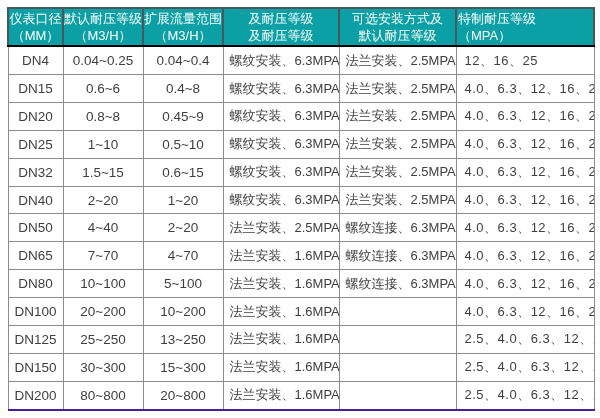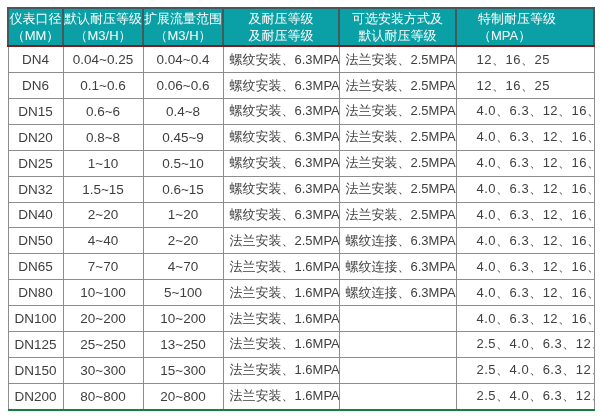--- a/index.html
+++ b/index.html
@@ -11,31 +11,31 @@
   table.spec {
     position:absolute; left:7px; top:7px; width:586px; height:404px;
     border-collapse:collapse; table-layout:fixed;
   }
   thead tr { height:38px; }
   th {
     background:#0aa0a5; color:#ffffff; font-weight:normal;
     font-size:13px; line-height:17px; text-align:center; vertical-align:middle;
     border:2px solid #47585c; padding:0;
   }
-  th.al { text-align:left; padding-left:21px; }
+  th.al { text-align:left; padding-left:1px; }
   td {
     background:#ffffff; color:#3f3f3f; font-size:13.5px;
     text-align:center; vertical-align:middle;
     border:1px solid #8d8d8d; padding:0;
     white-space:nowrap; overflow:hidden;
   }
   td.al { text-align:left; padding-left:6px; font-size:13px; }
-  td.al6 { text-align:left; padding-left:20px; font-size:13px; letter-spacing:0.5px; }
-  tbody tr:last-child td { border-bottom:2px solid #15803d; }
-  thead th { border-bottom:2px solid #7f1d1d; }
+  td.al6 { text-align:left; padding-left:8px; font-size:13px; letter-spacing:0.5px; }
+  tbody tr:last-child td { border-bottom:2px solid #4c1d95; }
+  thead th { border-bottom:2px solid #000000; }
   .hl { display:block; }
 </style>
 </head>
 <body>
 
 <div class="page">
   <table class="spec">
     <colgroup>
       <col style="width:55px">
         <col style="width:80px">
@@ -70,28 +70,20 @@
           <span class="hl">特制耐压等级</span>
           <span class="hl">（MPA）</span>
         </th>
       </tr>
     </thead>
     <tbody>
       <tr>
         <td>DN4</td>
         <td>0.04~0.25</td>
         <td>0.04~0.4</td>
-        <td class="al">螺纹安装、6.3MPA</td>
-        <td class="al">法兰安装、2.5MPA</td>
-        <td class="al6">12、16、25</td>
-      </tr>
-      <tr>
-        <td>DN6</td>
-        <td>0.1~0.6</td>
-        <td>0.06~0.6</td>
         <td class="al">螺纹安装、6.3MPA</td>
         <td class="al">法兰安装、2.5MPA</td>
         <td class="al6">12、16、25</td>
       </tr>
       <tr>
         <td>DN15</td>
         <td>0.6~6</td>
         <td>0.4~8</td>
         <td class="al">螺纹安装、6.3MPA</td>
         <td class="al">法兰安装、2.5MPA</td>

